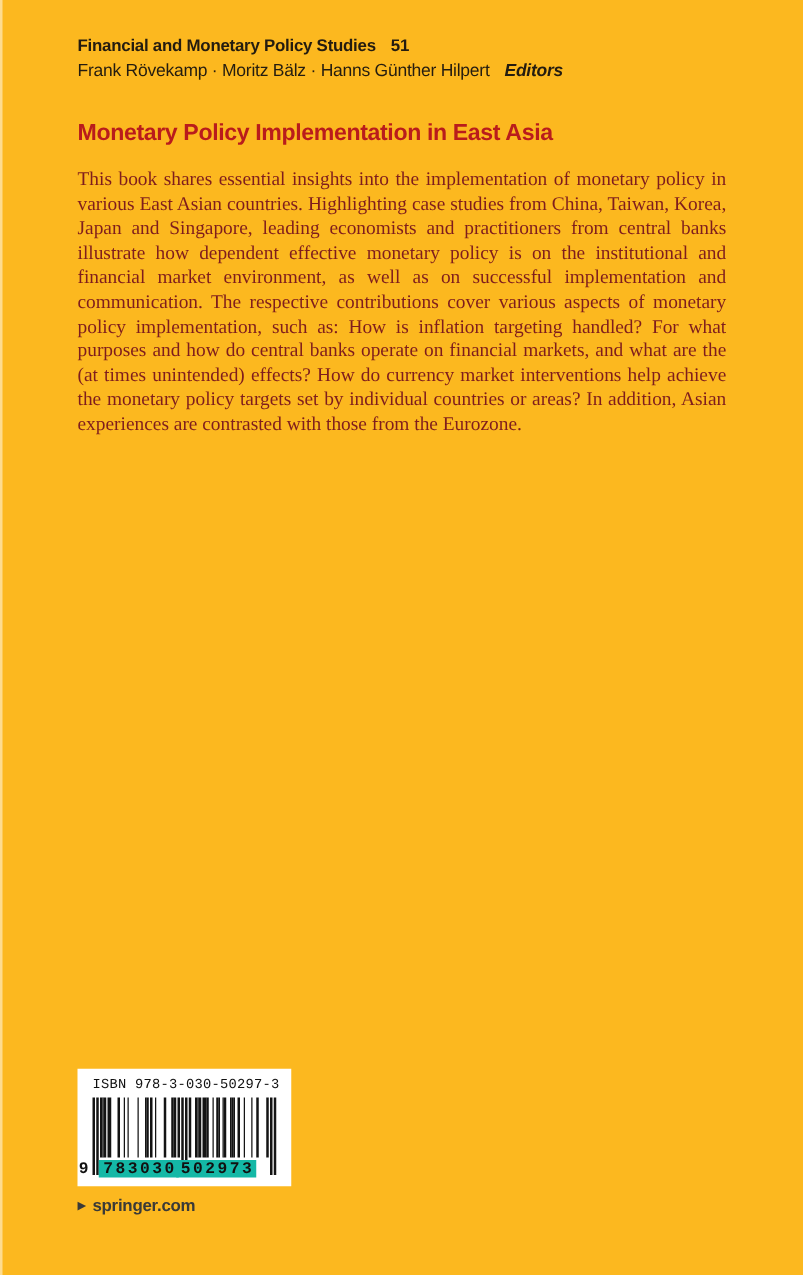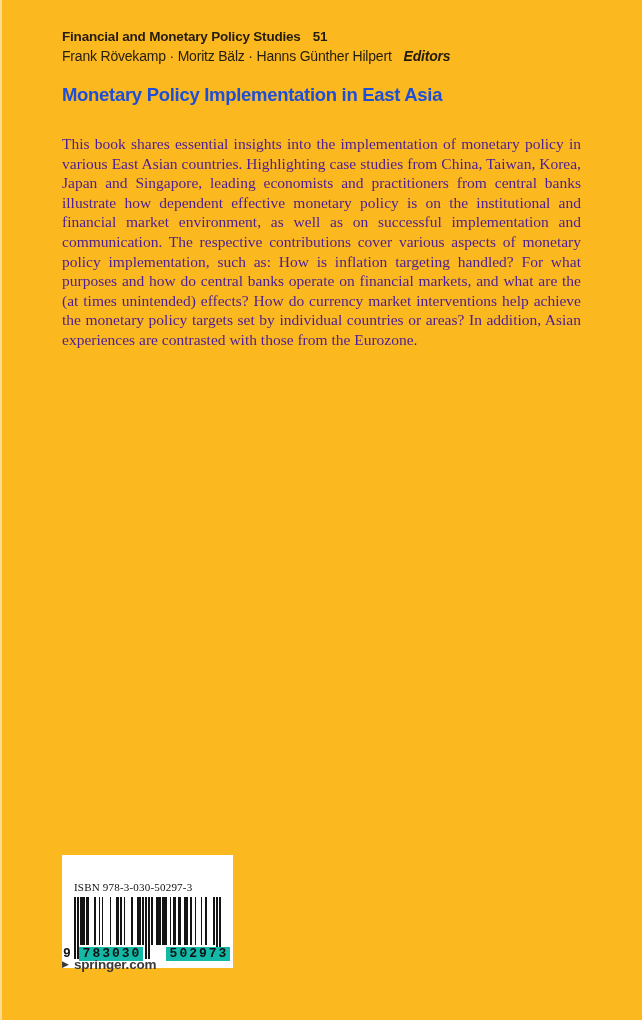--- a/index.html
+++ b/index.html
@@ -38,58 +38,57 @@
     color: #241c10;
   }
   .editors-label {
     font-style: italic;
     font-weight: 600;
     margin-left: 12px;
   }
 
   .book-title {
     position: absolute;
-    left: 62px; top: 84px;
+    left: 62px; top: 95px;
     margin: 0;
     font-size: 18.5px;
     font-weight: bold;
     letter-spacing: -0.3px;
-    color: #1d4ed8;
+    color: #b91c1c;
   }
 
   
   .blurb {
     position: absolute;
     left: 62px; top: 134px;
     width: 519px;
     margin: 0;
     font-family: "Liberation Serif", serif;
     font-size: 15.5px;
     line-height: 19.6px;
     text-align: justify;
-    color: #4c1d95;
+    color: #7f1d1d;
   }
 
   
   .barcode-box {
     position: absolute;
     left: 62px; top: 855px;
     width: 147px;
     background: #ffffff;
     padding: 7px 12px 9px 12px;
   }
   .isbn-label {
-    font-family: Liberation Serif, serif;
+    font-family: Liberation Mono, monospace;
     font-size: 11px;
     letter-spacing: 0.2px;
     color: #111111;
     text-align: left;
     white-space: nowrap;
     margin-bottom: 4px;
-    margin-top: 19px;
   }
   .bars {
     position: relative;
     width: 147px;
     height: 62px;
   }
   .modules {
     display: flex;
     align-items: flex-start;
     height: 62px;
@@ -103,21 +102,21 @@
     font-family: "Liberation Mono", monospace;
     font-size: 13px;
     font-weight: bold;
     color: #111111;
     background: #14b8a6;
     line-height: 14px;
     text-align: center;
   }
   .ean-first { left: -12px; width: 10px; background: transparent; }
   .ean-left  { left: 5px;  width: 64px; letter-spacing: 2px; text-indent: 2px; }
-  .ean-right { left: 92px; width: 64px; letter-spacing: 2px; text-indent: 2px; text-align: center; }
+  .ean-right { left: 67px; width: 64px; letter-spacing: 2px; text-indent: 2px; text-align: center; }
 
   
   .publisher-footer {
     position: absolute;
     left: 62px; top: 957px;
     display: flex;
     align-items: center;
     color: #3a3a38;
   }
   .arrow-icon {

